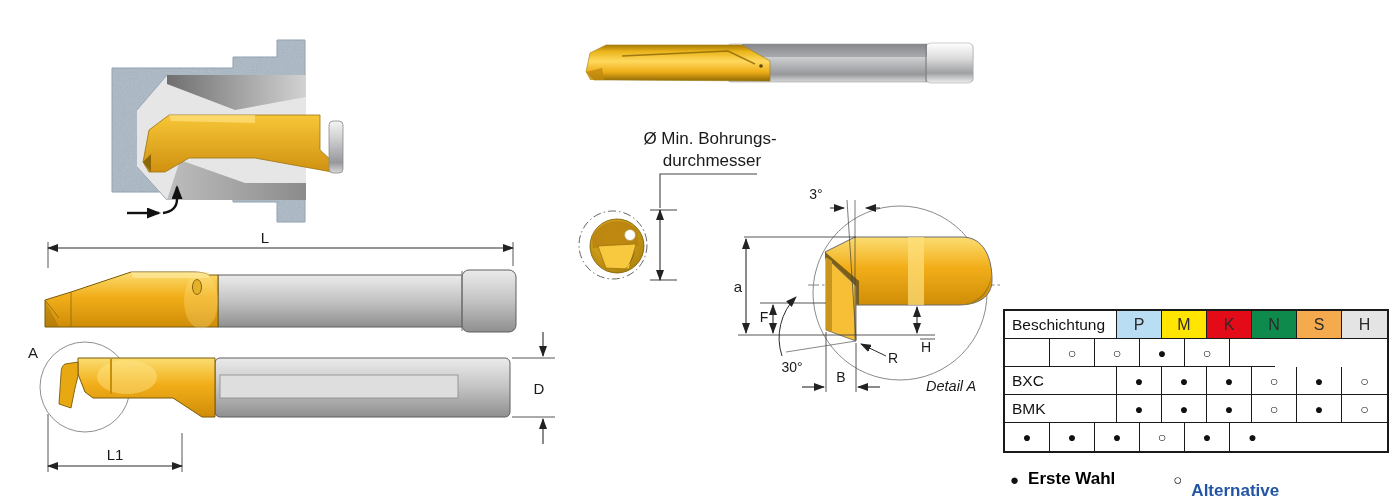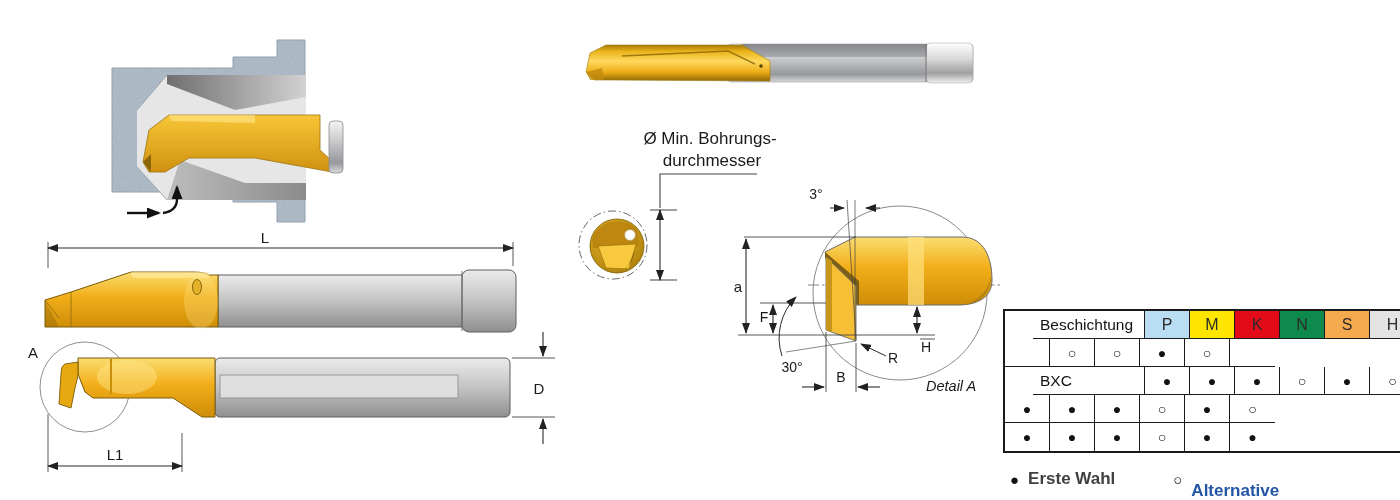--- a/index.html
+++ b/index.html
@@ -7,21 +7,21 @@
           font-family:"Liberation Sans",sans-serif;color:#1a1a1a;}
   .abs{position:absolute;}
   svg text{font-family:"Liberation Sans",sans-serif;fill:#1a1a1a;}
 
   
   .ctable{position:absolute;left:1003px;top:309px;border:2px solid #1a1a1a;background:#fff;}
   .trow{display:flex;}
   .tcell{box-sizing:border-box;border-right:1.3px solid #1a1a1a;border-bottom:1.3px solid #1a1a1a;
          height:28px;display:flex;align-items:center;justify-content:center;
          font-size:16px;color:#2b2b2b;}
-  .tcell.lab{width:112px;justify-content:flex-start;padding-left:7px;font-size:15.5px;color:#111;margin-left:28px;}
+  .tcell.lab{width:112px;justify-content:flex-start;padding-left:7px;font-size:15.5px;color:#111;}
   .tcell.col{width:45px;}
   .trow:last-child .tcell{border-bottom:none;}
   .tcell:last-child{border-right:none;}
   .dot{font-size:14px;font-weight:bold;color:#111;}
   .legend{position:absolute;left:1010px;top:457px;display:flex;align-items:center;font-size:17px;}
   .legend .sym{color:#111;font-size:15px;font-weight:bold;margin-right:9px;}
   .legend .ltext{font-weight:bold;}
   .legend .item{display:flex;align-items:center;}
   .legend .gap{width:58px;}
 </style>
@@ -242,41 +242,42 @@
     <div class="trow">
       <div class="tcell lab">BXC</div>
       <div class="tcell col dot">●</div>
       <div class="tcell col dot">●</div>
       <div class="tcell col dot">●</div>
       <div class="tcell col dot">○</div>
       <div class="tcell col dot">●</div>
       <div class="tcell col dot">○</div>
     </div>
     <div class="trow">
+      <div class="tcell lab">BMK</div>
       <div class="tcell col dot">●</div>
       <div class="tcell col dot">●</div>
       <div class="tcell col dot">●</div>
       <div class="tcell col dot">○</div>
       <div class="tcell col dot">●</div>
       <div class="tcell col dot">○</div>
     </div>
     <div class="trow">
       <div class="tcell col dot">●</div>
       <div class="tcell col dot">●</div>
       <div class="tcell col dot">●</div>
       <div class="tcell col dot">○</div>
       <div class="tcell col dot">●</div>
       <div class="tcell col dot">●</div>
     </div>
   </div>
 
   <div class="legend">
     <div class="item">
       <span class="sym">●</span>
-      <span class="ltext" style="color: #404040; text-align: center;">Erste Wahl</span>
+      <span class="ltext" style="color: #000000; text-align: center;">Erste Wahl</span>
     </div>
     <div class="gap"></div>
     <div class="item">
       <span class="sym">○</span>
       <span class="ltext" style="color: rgb(34, 86, 165); margin-top: 24px;">Alternative</span>
     </div>
   </div>
 
 </div>
 

